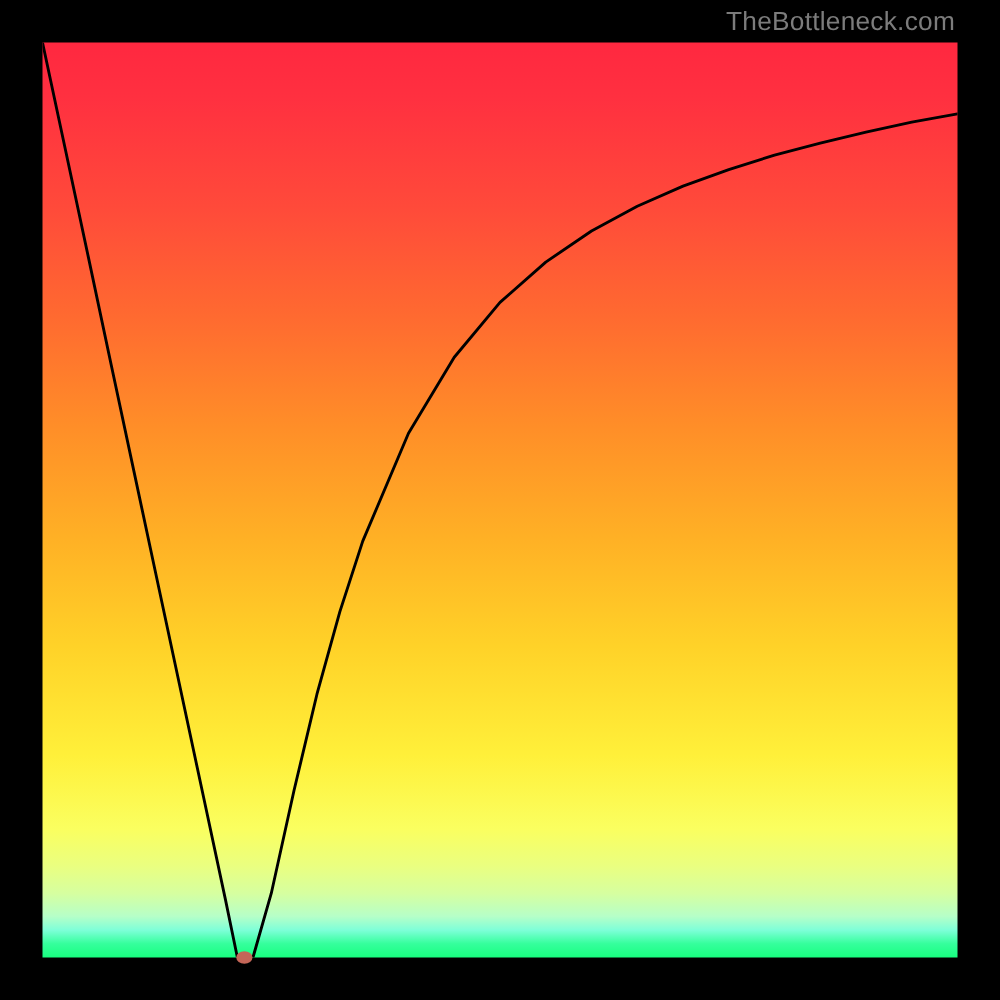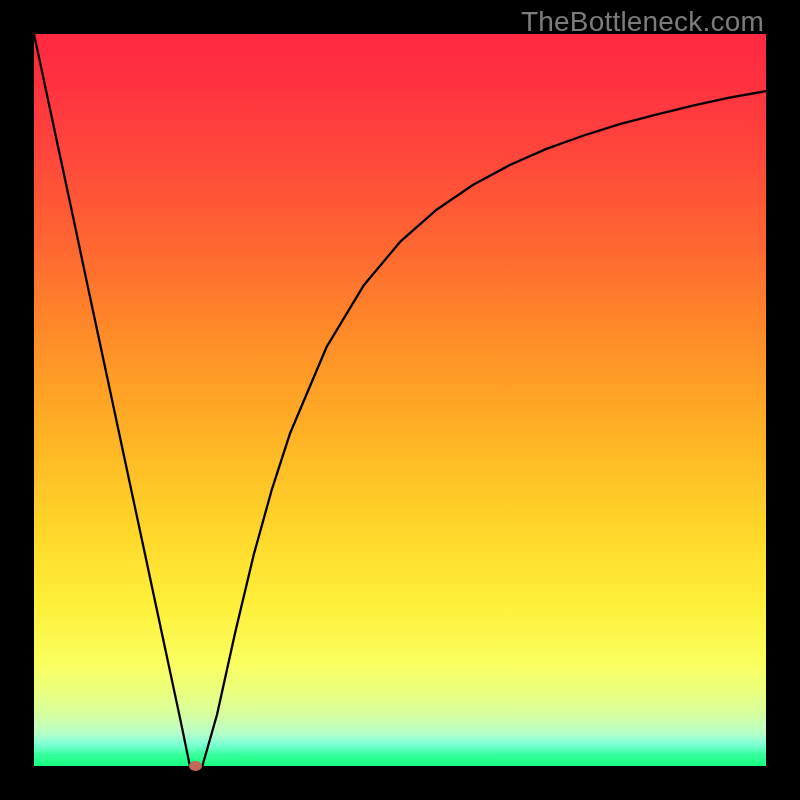--- a/index.html
+++ b/index.html
@@ -45,21 +45,21 @@
   .curve {
     position: absolute;
     left: 0;
     top: 0;
   }
   .watermark {
     position: absolute;
     top: 6px;
     right: 36px;
     color: #7c7c7c;
-    font-size: 28px;
+    font-size: 21px;
     font-weight: 400;
     letter-spacing: 0.2px;
     user-select: none;
   }
   .marker {
     position: absolute;
     width: 13px;
     height: 10px;
     background: #c46658;
     border-radius: 50%;

